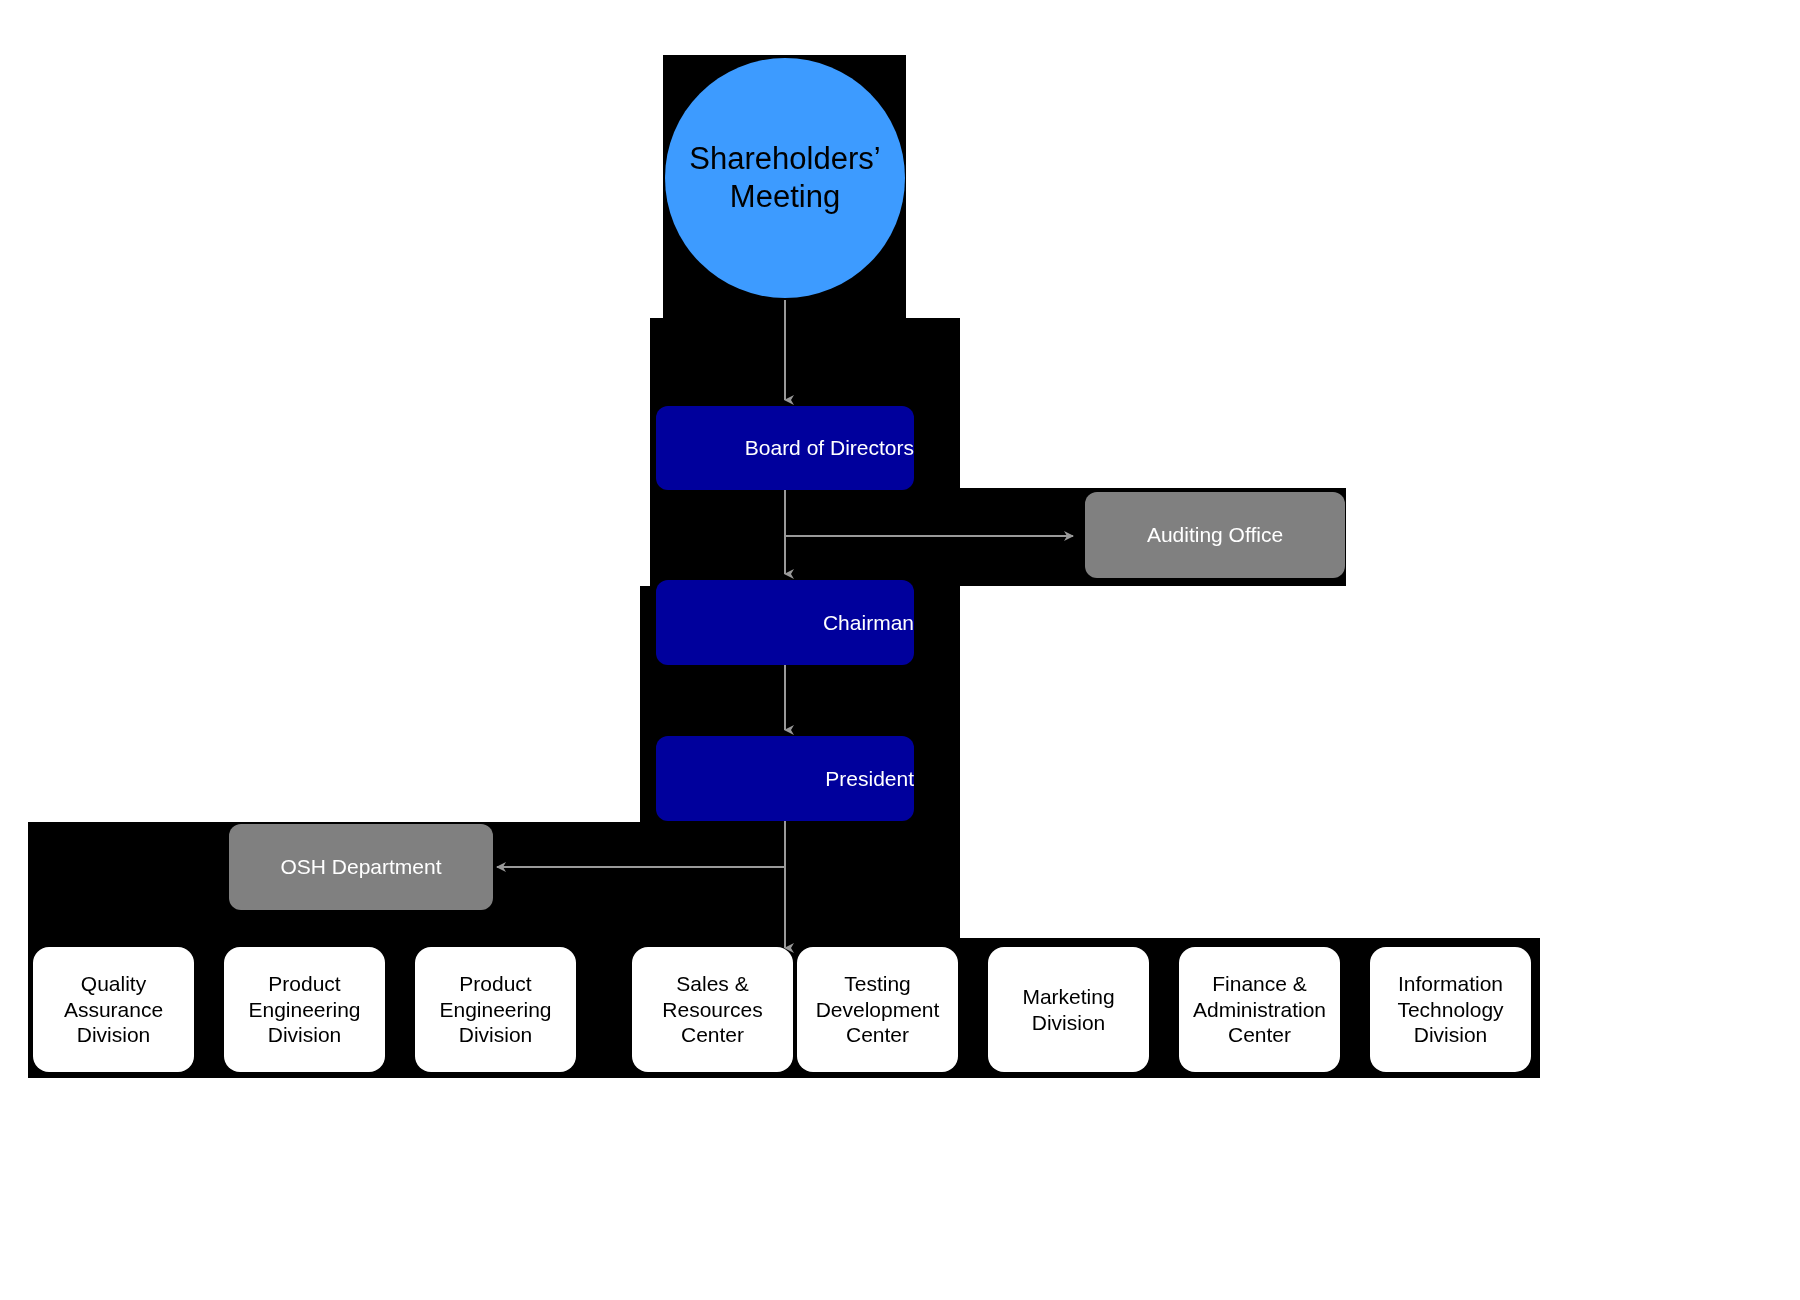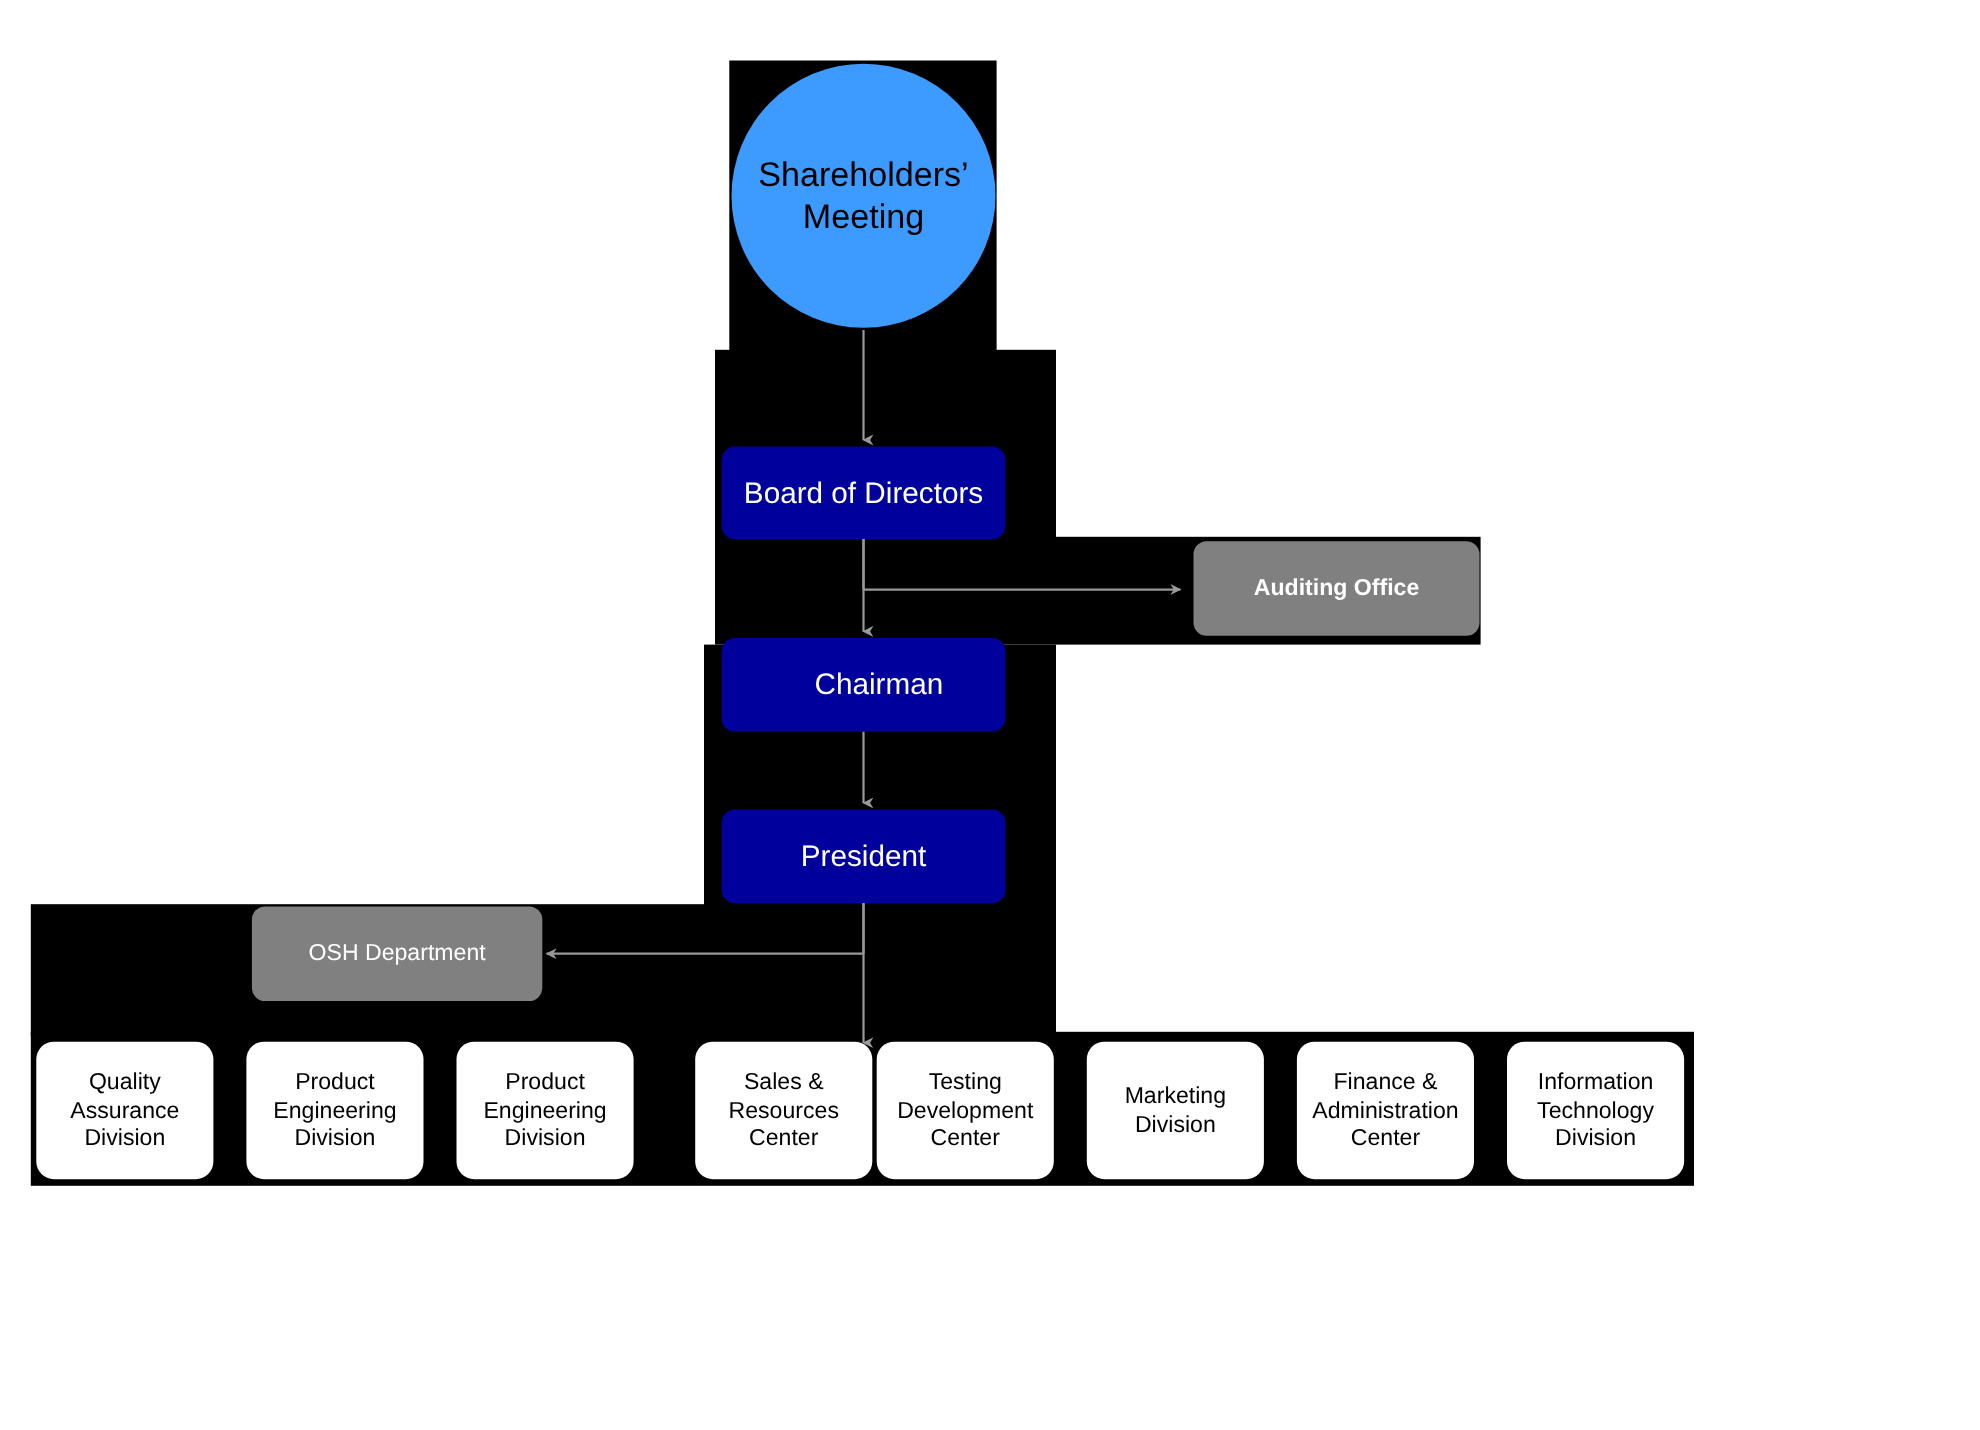--- a/index.html
+++ b/index.html
@@ -31,21 +31,22 @@
     line-height: 1.22;
   }
   .node-circle {
     border-radius: 50%;
     color: #000000;
     font-size: 31px;
   }
   .node-exec {
     border-radius: 12px;
     color: #ffffff;
-    font-size: 27px;
+    font-size: 21px;
+    justify-content: flex-end;
   }
   .node-staff {
     border-radius: 12px;
     color: #ffffff;
     font-size: 21px;
   }
   .node-unit {
     border-radius: 16px;
     background: #ffffff;
     color: #000000;
@@ -108,21 +109,21 @@
 
   <div class="node node-circle" style="left:665px; top:58px; width:240px; height:240px; background:#3d9bff;">
     <span class="node-label">Shareholders’
 Meeting</span>
   </div>
 
   <div class="node node-exec" style="left:656px; top:406px; width:258px; height:84px; background:#00009c;">
     <span class="node-label">Board of Directors</span>
   </div>
 
-  <div class="node node-staff" style="left:1085px; top:492px; width:260px; height:86px; background:#808080;font-weight:bold;">
+  <div class="node node-staff" style="left:1085px; top:492px; width:260px; height:86px; background:#808080;">
     <span class="node-label">Auditing Office</span>
   </div>
 
   <div class="node node-exec" style="left:656px; top:580px; width:258px; height:85px; background:#00009c;padding-left:28px;">
     <span class="node-label">Chairman</span>
   </div>
 
   <div class="node node-exec" style="left:656px; top:736px; width:258px; height:85px; background:#00009c;">
     <span class="node-label">President</span>
   </div>

